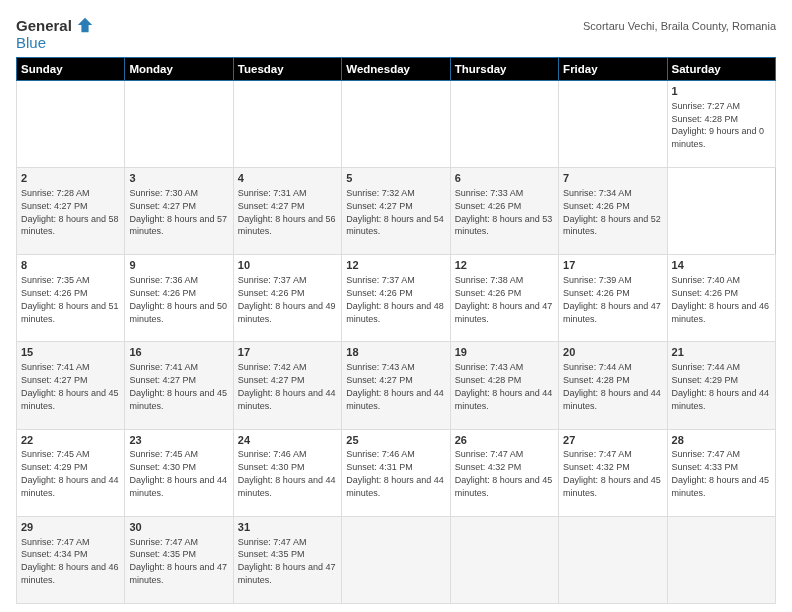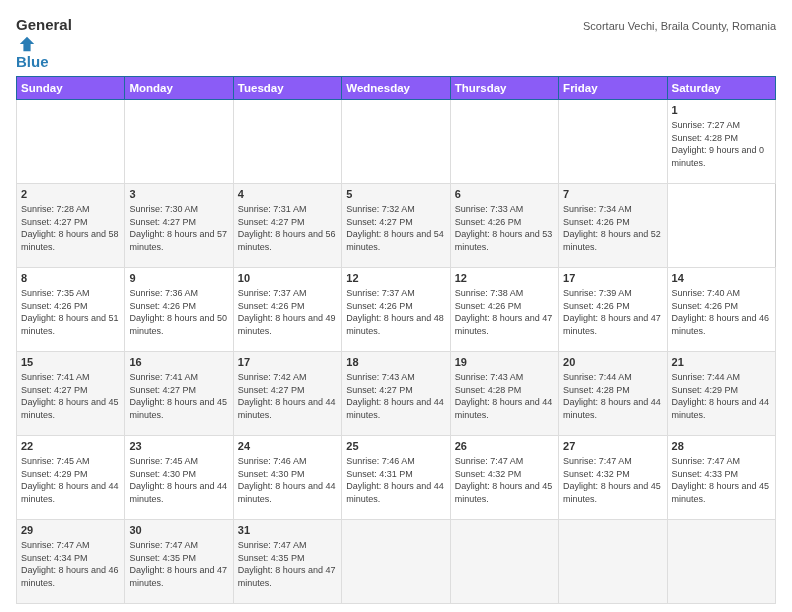--- a/index.html
+++ b/index.html
@@ -24,32 +24,31 @@
       margin-bottom: 6px;
     }
     .logo {
       display: flex;
       flex-direction: column;
       align-items: flex-start;
       padding-top: 4px;
     }
     .logo-text {
       display: flex;
-      align-items: flex-start;
+      align-items: center;
       gap: 2px;
-      flex-direction: column;
     }
     .logo-general {
       font-size: 15px;
       font-weight: bold;
       color: #333;
     }
     .logo-blue {
       font-size: 15px;
-      font-weight: bold;
+      font-weight: normal;
       color: #2a7db5;
     }
     .logo-icon {
       width: 18px;
       height: 18px;
       margin-left: 2px;
     }
     .title-section {
       text-align: right;
     }
@@ -65,21 +64,21 @@
       margin-top: 8px;
     }
     .calendar {
       flex: 1;
       border: 1px solid #ccc;
       border-collapse: collapse;
       width: 100%;
       table-layout: fixed;
     }
     .calendar th {
-      background: #8b5cf6;
+      background: #000000;
       color: #fff;
       font-size: 11.5px;
       font-weight: bold;
       padding: 5px 4px;
       text-align: left;
       border: 1px solid #1e6a9e;
     }
     .calendar td {
       border: 1px solid #ddd;
       vertical-align: top;

